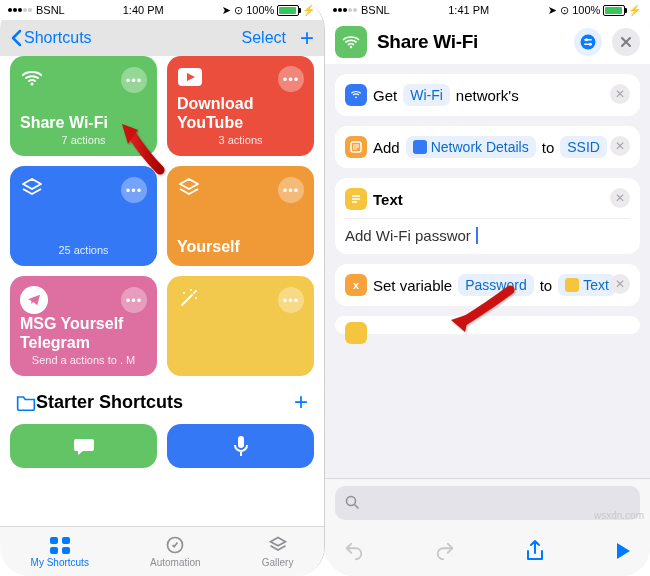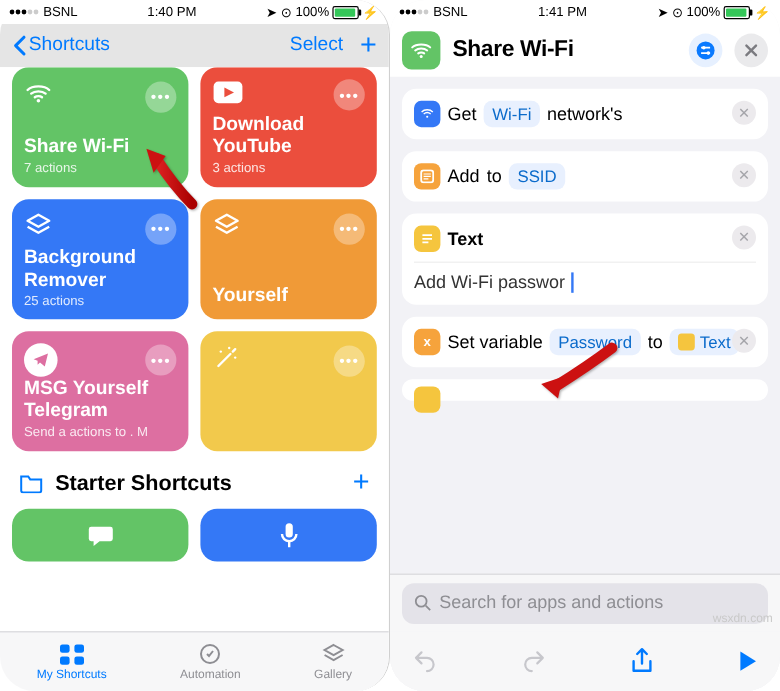--- a/index.html
+++ b/index.html
@@ -21,29 +21,29 @@
 .nav-right { display: flex; align-items: center; gap: 14px; color: #007aff; font-size: 16px; }
 .plus-icon { font-size: 24px; font-weight: 300; color: #007aff; }
 .big-title { font-size: 30px; font-weight: 800; padding: 4px 12px 10px; background: #fff; letter-spacing: -0.5px; }
 .grid-wrap { flex: 1; overflow: hidden; background: #fff; padding: 0 10px; }
 .grid { display: grid; grid-template-columns: 1fr 1fr; gap: 10px; }
 .tile { border-radius: 14px; padding: 10px; height: 100px; color: #fff; position: relative; display: flex; flex-direction: column; justify-content: space-between; }
 .tile .top-row { display: flex; justify-content: space-between; align-items: center; }
 .tile .icon-circle { width: 28px; height: 28px; border-radius: 50%; display: flex; align-items: center; justify-content: center; }
 .tile .more { width: 26px; height: 26px; border-radius: 50%; background: rgba(255,255,255,0.32); display: flex; align-items: center; justify-content: center; font-size: 13px; letter-spacing: 1px; }
 .tile .title { font-size: 16px; font-weight: 600; line-height: 1.2; }
-.tile .sub { font-size: 11px; opacity: 0.85; margin-top: 2px; }
+.tile .sub { font-size: 11px; opacity: 0.85; margin-top: 2px; text-align: center; }
 .green { background: #63c466; }
 .red { background: #eb4e3d; }
 .blue { background: #3478f6; }
 .orange { background: #f09a37; }
 .pink { background: #dd6fa1; }
 .yellow { background: #f2c94c; }
 .starter-row { display: flex; align-items: center; justify-content: space-between; padding: 12px 6px 8px; }
-.starter-left { display: flex; align-items: center; gap: 10px; font-size: 18px; font-weight: 700; }
+.starter-left { display: flex; align-items: center; gap: 0; font-size: 18px; font-weight: 700; }
 .starter-tiles { display: grid; grid-template-columns: 1fr 1fr; gap: 10px; }
 .mini-tile { height: 44px; border-radius: 14px; display: flex; align-items: center; justify-content: center; color: #fff; }
 .tab-bar { height: 50px; background: rgba(247,247,248,0.94); border-top: 1px solid #d8d8db; display: flex; align-items: center; justify-content: space-around; position: absolute; bottom: 0; left: 0; right: 0; }
 .tab { display: flex; flex-direction: column; align-items: center; font-size: 10px; color: #8e8e93; gap: 2px; }
 .tab.active { color: #007aff; text-align: center; }
 .tab svg { width: 24px; height: 20px; }
 
 
 .editor-header { background: #fff; padding: 6px 10px; display: flex; align-items: center; gap: 10px; }
 .app-icon { width: 32px; height: 32px; border-radius: 8px; background: #63c466; display: flex; align-items: center; justify-content: center; }
@@ -147,21 +147,20 @@
         </div>
 
         <div class="tile blue">
           <div class="top-row">
             <span><svg width="24" height="24" viewBox="0 0 24 24">
                   <path d="M12 3 L21 8 L12 13 L3 8 Z M3 13 L12 18 L21 13" stroke="#fff" stroke-width="2" fill="none" stroke-linejoin="round"></path>
                 </svg></span>
             <span class="more">•••</span>
           </div>
           <div>
-            <div class="title">Background Remover</div>
             <div class="sub">25 actions</div>
           </div>
         </div>
 
         <div class="tile orange">
           <div class="top-row">
             <span><svg width="24" height="24" viewBox="0 0 24 24">
                   <path d="M12 3 L21 8 L12 13 L3 8 Z M3 13 L12 18 L21 13" stroke="#fff" stroke-width="2" fill="none" stroke-linejoin="round"></path>
                 </svg></span>
             <span class="more">•••</span>
@@ -331,20 +330,24 @@
       <div class="card">
         <span class="close-x">✕</span>
         <div class="card-row">
           <span class="square-icon sq-orange">
               <svg width="12" height="12" viewBox="0 0 12 12">
                 <rect x="1" y="1" width="10" height="10" rx="2" fill="none" stroke="#fff" stroke-width="1.5"></rect>
                 <path d="M3 4 h6 M3 6 h6 M3 8 h4" stroke="#fff" stroke-width="1"></path>
               </svg>
             </span>
           <span>Add</span>
+          <span class="pill">
+              <span class="mini-icon"></span>
+              <span>Network Details</span>
+            </span>
           <span>to</span>
           <span class="pill">
               <span>SSID</span>
             </span>
         </div>
       </div>
 
       <div class="card">
         <span class="close-x">✕</span>
         <div class="card-row">
@@ -382,21 +385,20 @@
           </div>
       </div>
     </div>
 
     <div class="search-bar">
       <div class="search-pill">
         <svg width="15" height="15" viewBox="0 0 20 20">
             <circle cx="8" cy="8" r="6" stroke="#8e8e93" stroke-width="2" fill="none"></circle>
             <path d="M13 13 L18 18" stroke="#8e8e93" stroke-width="2"></path>
           </svg>
-        <span>Search for apps and actions</span>
       </div>
     </div>
 
     <div class="bottom-tools">
       <div class="tool-btn">
           <svg width="22" height="22" viewBox="0 0 24 24">
             <path d="M9 14 L4 9 L9 4 M4 9 h10 a6 6 0 0 1 0 12" stroke="#c7c7cc" stroke-width="2" fill="none" stroke-linecap="round" stroke-linejoin="round"></path>
           </svg>
         </div>
       <div class="tool-btn">

